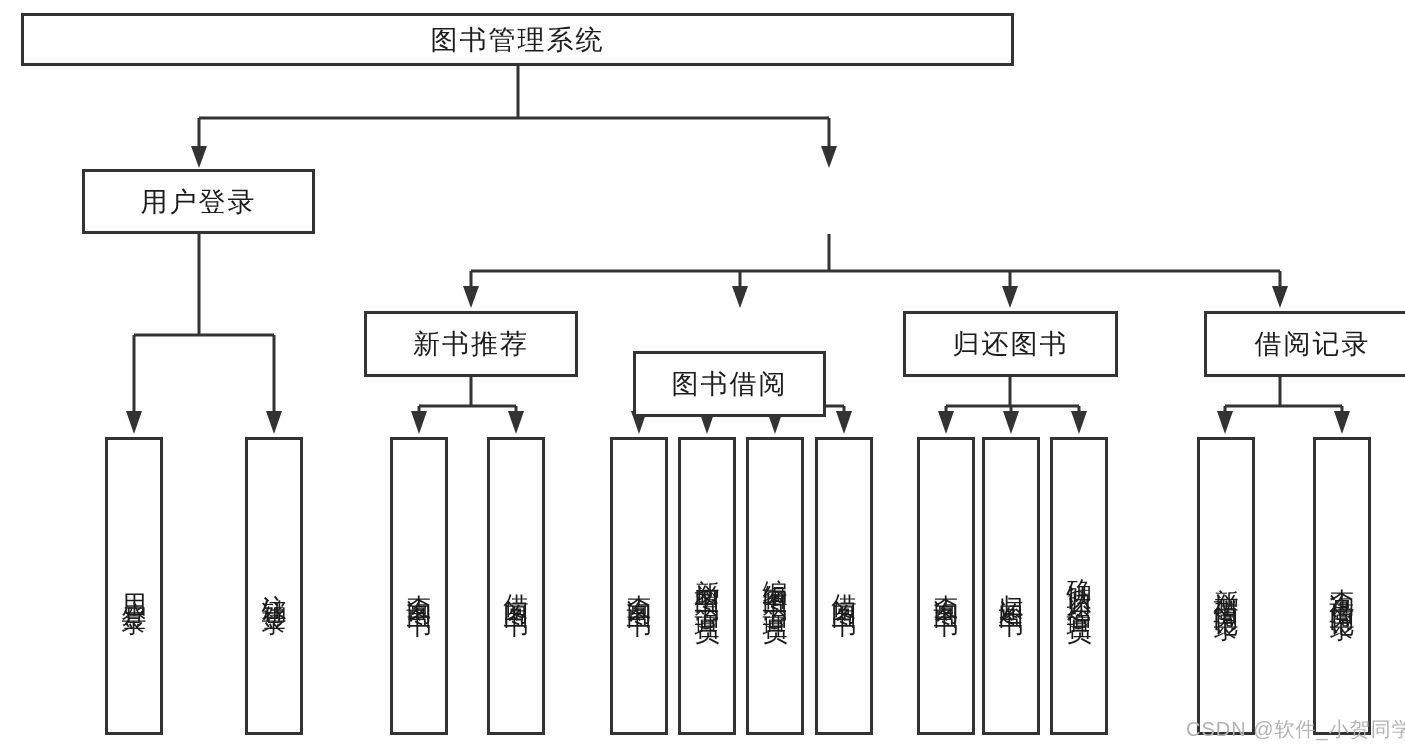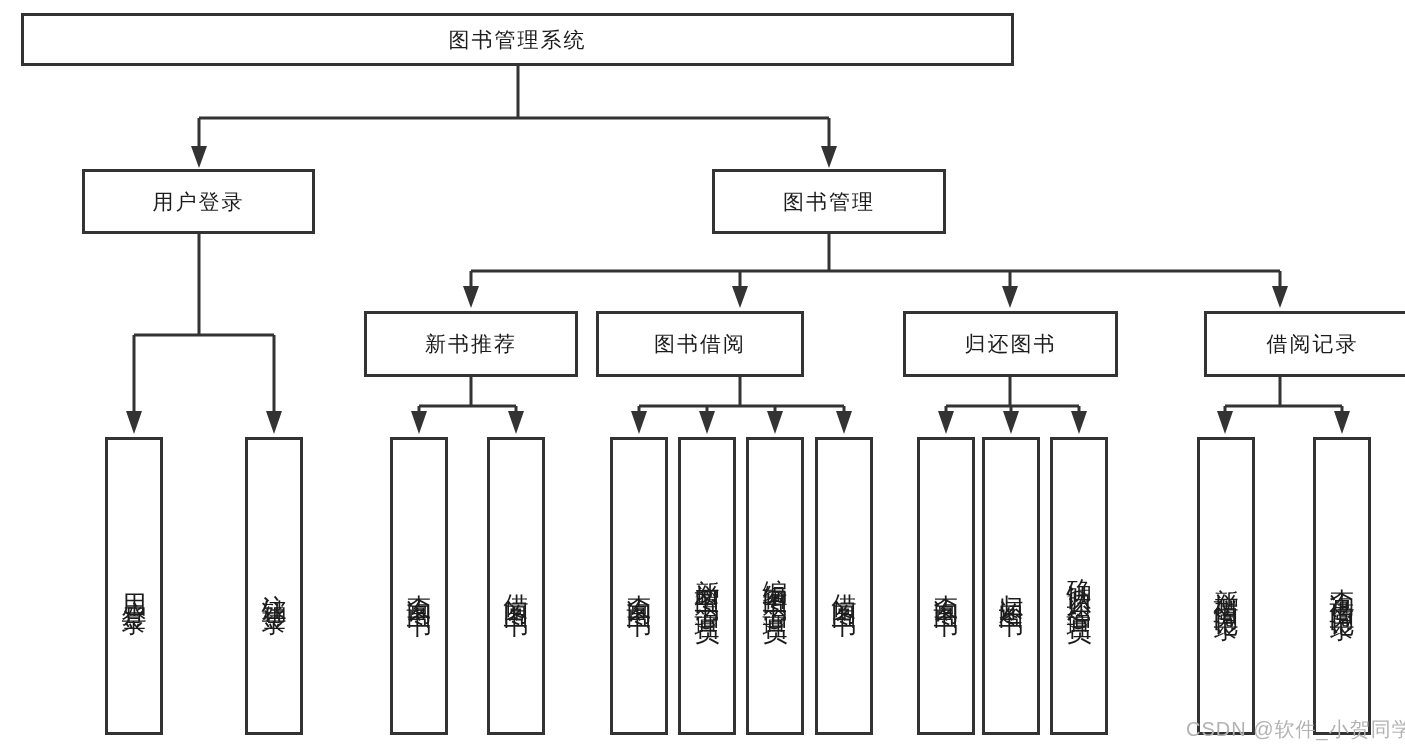--- a/index.html
+++ b/index.html
@@ -21,21 +21,21 @@
     position: absolute;
     box-sizing: border-box;
     background: #ffffff;
     border: 3px solid #333333;
     display: flex;
     align-items: center;
     justify-content: center;
     color: #1c1c1c;
   }
   .hlabel {
-    font-size: 21px;
+    font-size: 27px;
     letter-spacing: 2px;
     white-space: nowrap;
   }
   .vlabel {
     writing-mode: vertical-rl;
     text-orientation: mixed;
     font-size: 25px;
     letter-spacing: 6px;
     line-height: 1;
     white-space: nowrap;
@@ -94,28 +94,25 @@
     </g>
   </svg>
 
   <div class="box" style="left:21px; top:13px; width:993px; height:53px;">
     <span class="hlabel">图书管理系统</span>
   </div>
 
   <div class="box lvl2" style="left:82px; width:233px;">
     <span class="hlabel">用户登录</span>
   </div>
-  <div class="box lvl2" style="left:712px; width:234px;">
-    <span class="hlabel">图书管理</span>
-  </div>
 
   <div class="box lvl3" style="left:364px; width:214px;font-family:Liberation Mono, monospace;">
     <span class="hlabel">新书推荐</span>
   </div>
-  <div class="box lvl3" style="left:596px; width:208px;">
+  <div class="box lvl3" style="left:633px; width:193px;margin-top:40px;">
     <span class="hlabel">图书借阅</span>
   </div>
   <div class="box lvl3" style="left:903px; width:215px;">
     <span class="hlabel">归还图书</span>
   </div>
   <div class="box lvl3" style="left:1172px; width:217px;margin-left:32px;">
     <span class="hlabel">借阅记录</span>
   </div>
 
   <div class="box leaf" style="left:105px;">

